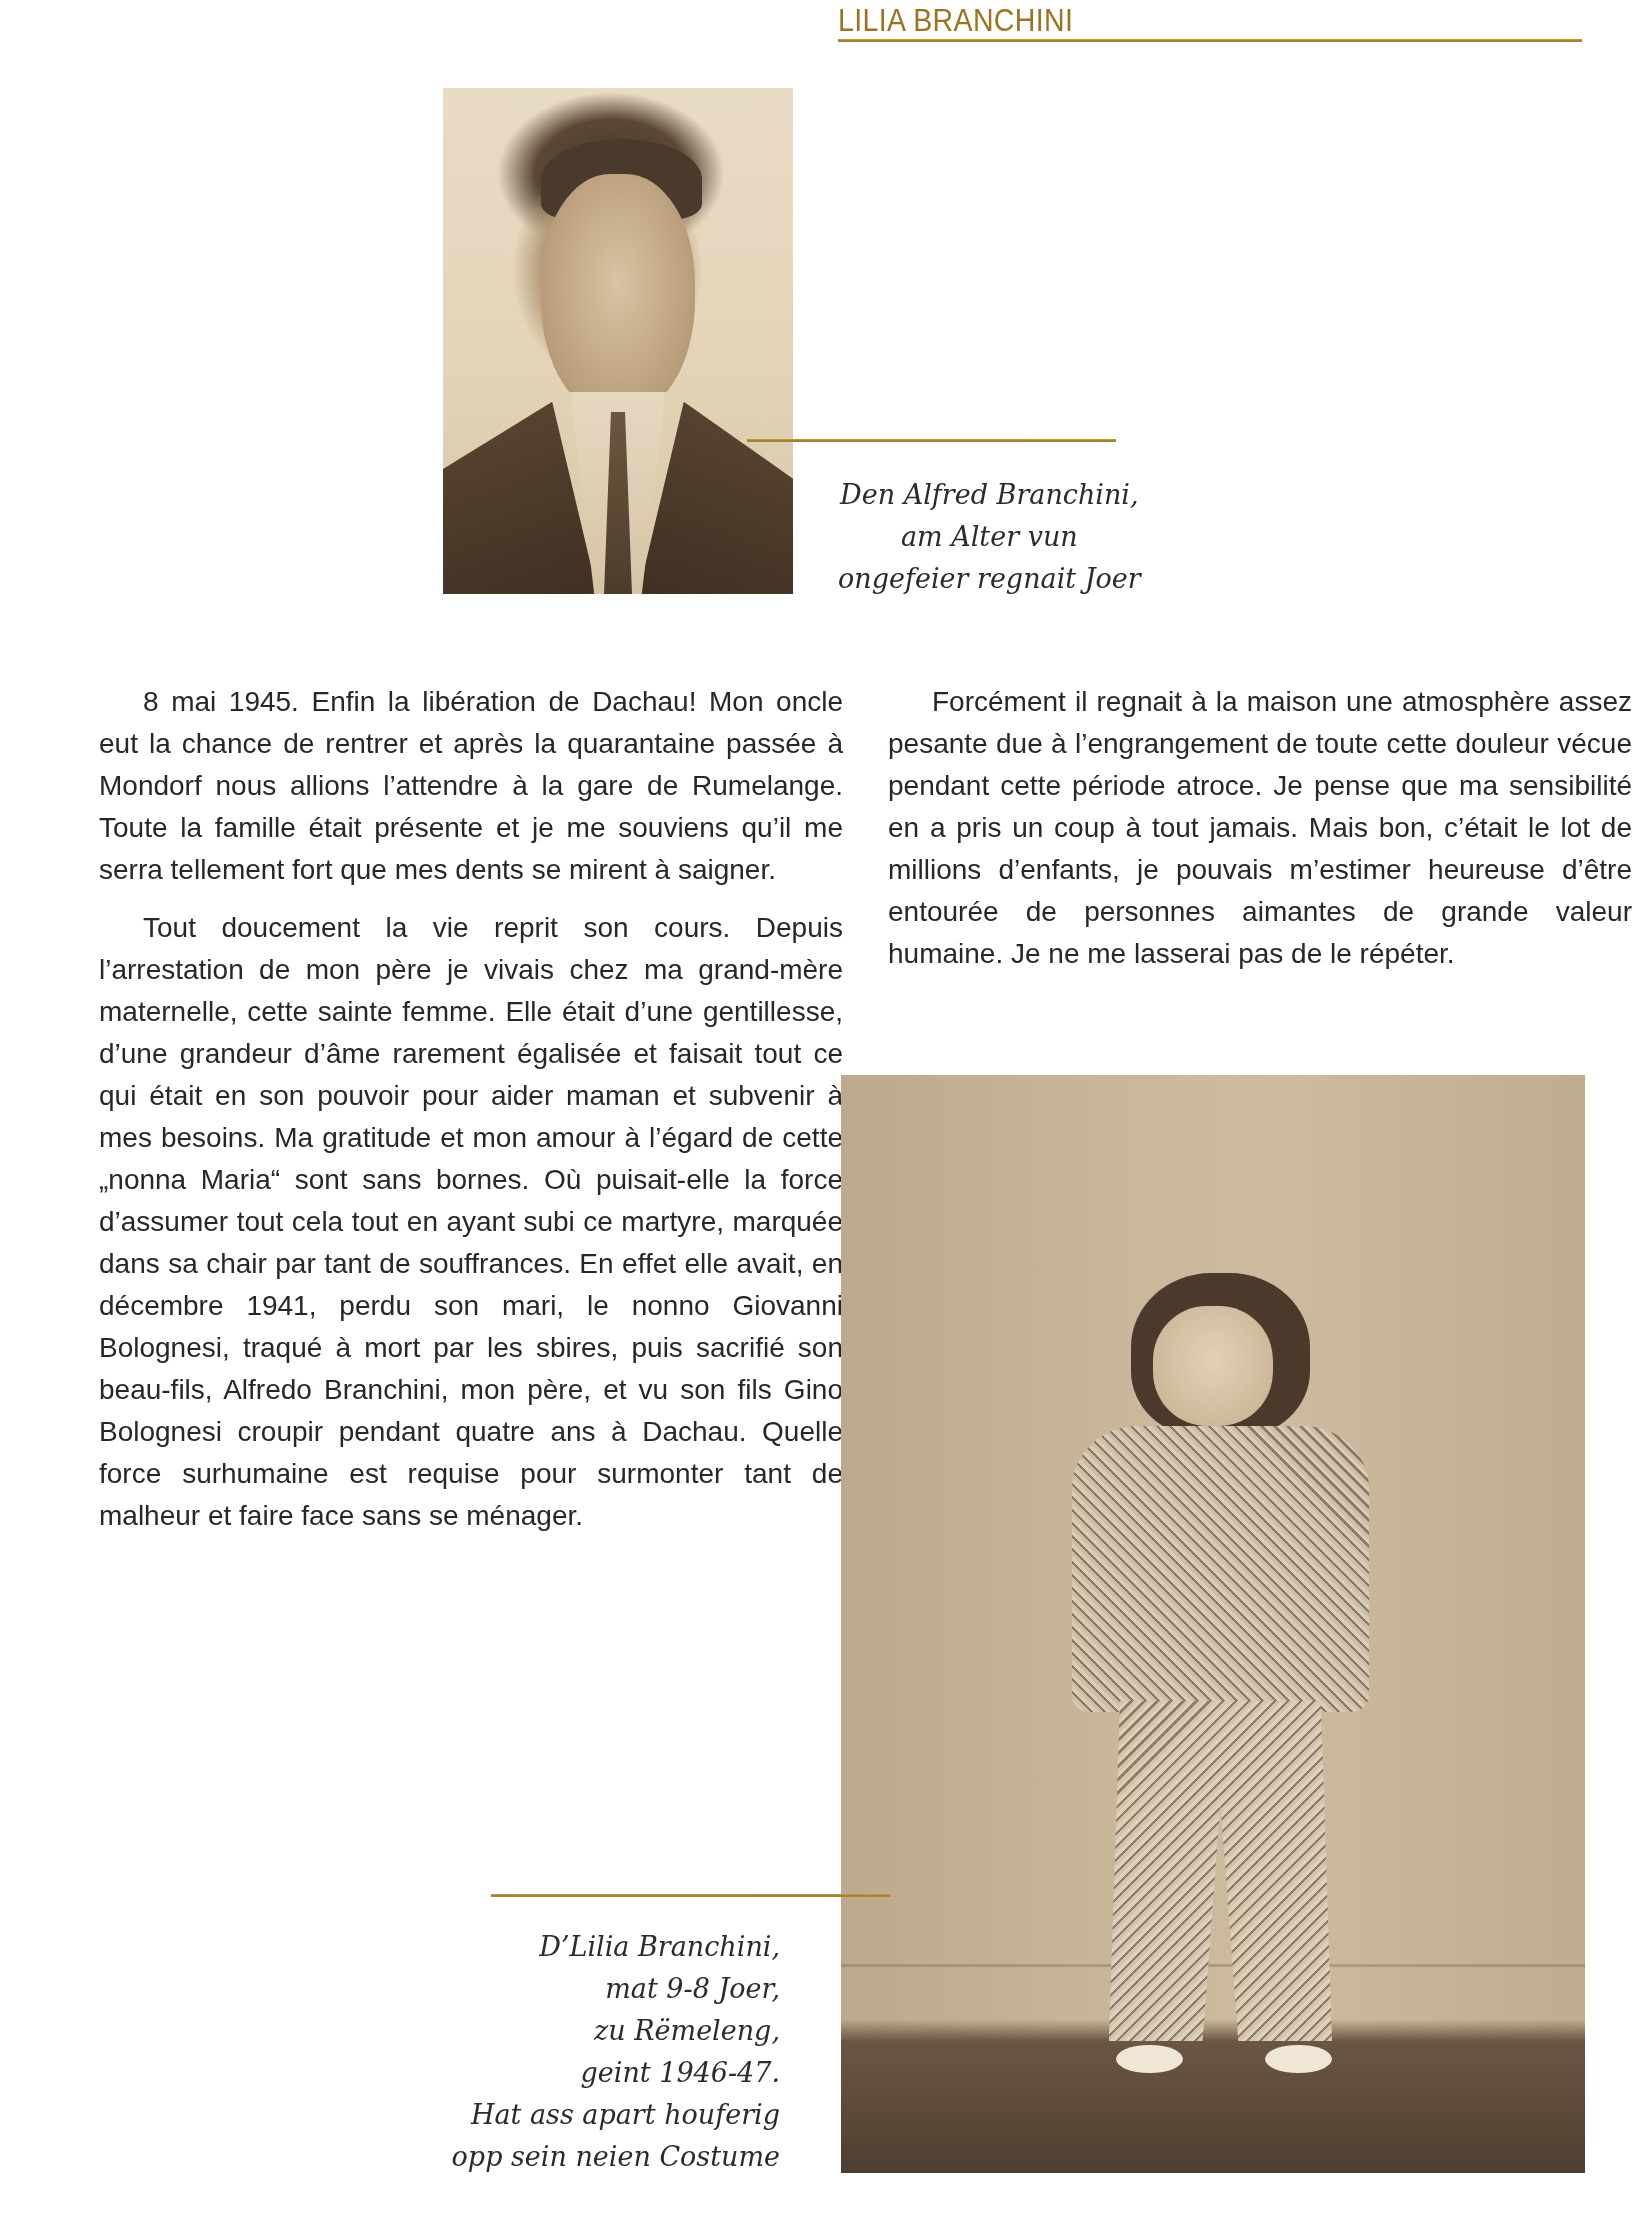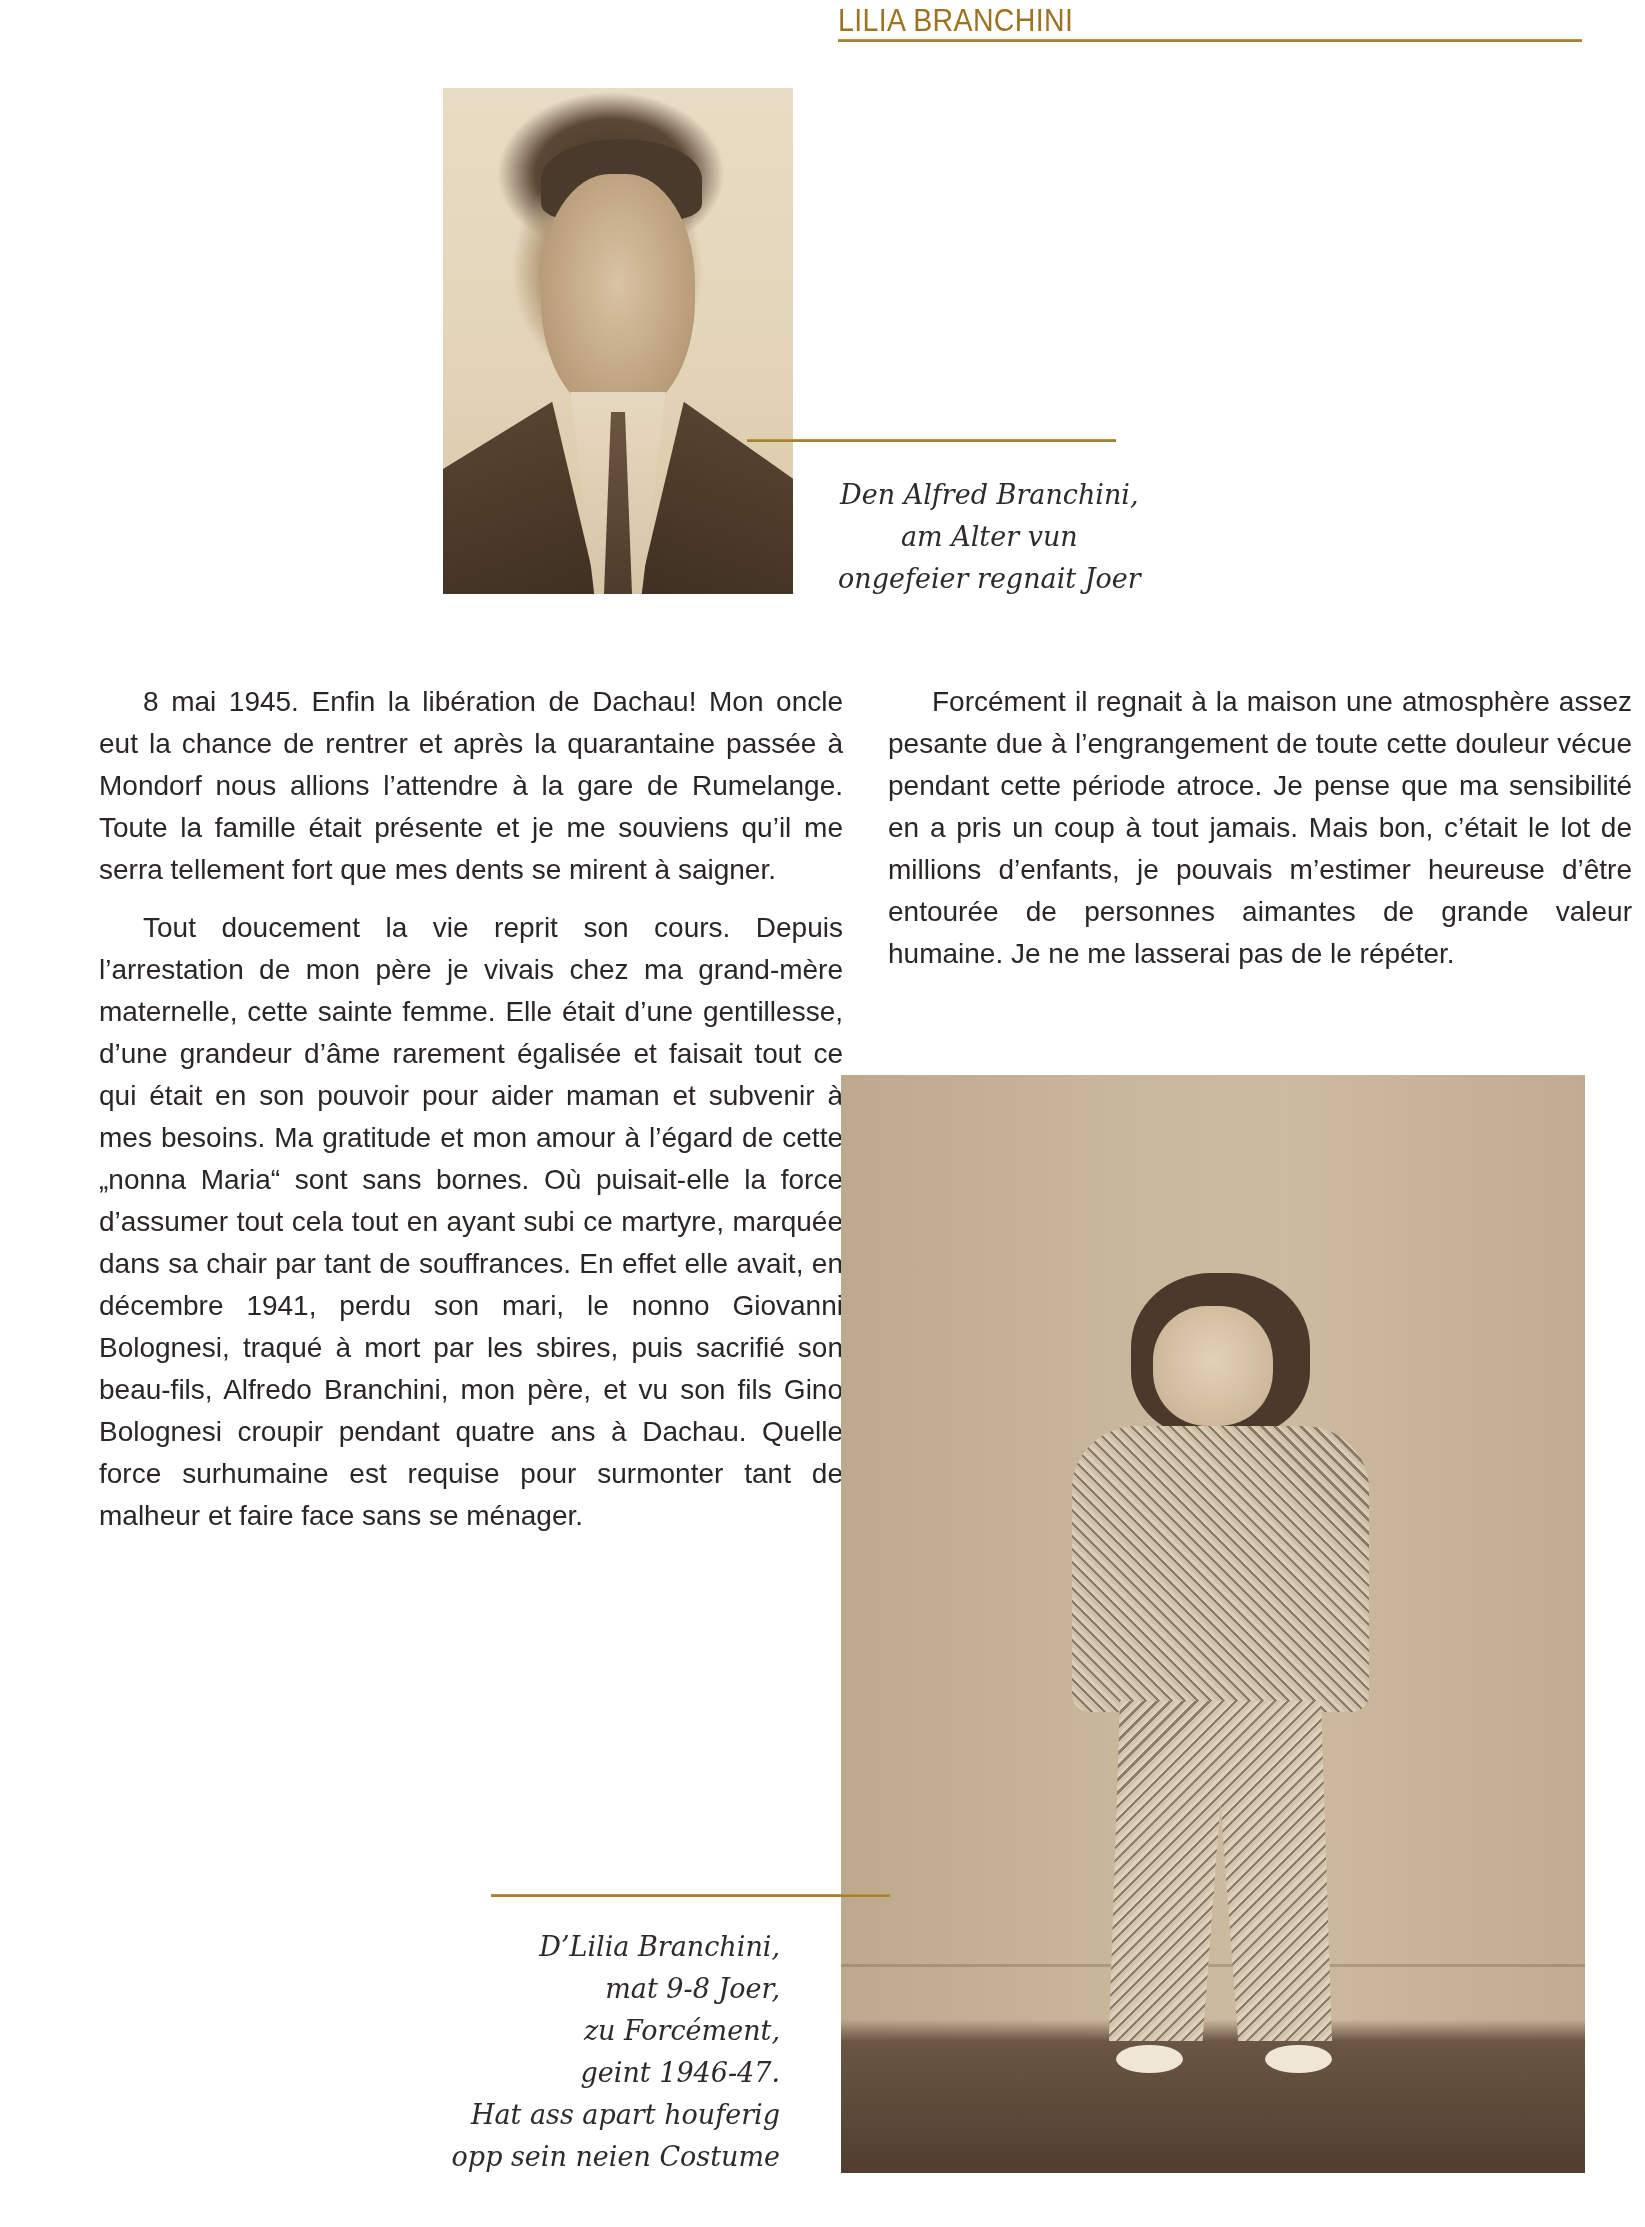--- a/index.html
+++ b/index.html
@@ -156,19 +156,19 @@
     <div class="kid-face"></div>
     <div class="sweater"></div>
     <div class="trousers"></div>
     <div class="shoe-l"></div>
     <div class="shoe-r"></div>
   </div>
   <div class="gold-rule" style="left:491px; top:1894px; width:399px;"></div>
   <figcaption class="caption caption-bottom">
     <span class="line">D’Lilia Branchini,</span>
     <span class="line">mat 9-8 Joer,</span>
-    <span class="line">zu Forcément,</span>
+    <span class="line">zu Rëmeleng,</span>
     <span class="line">geint 1946-47.</span>
     <span class="line">Hat ass apart houferig</span>
     <span class="line">opp sein neien Costume</span>
   </figcaption>
 </figure>
 
 
 </body></html>

